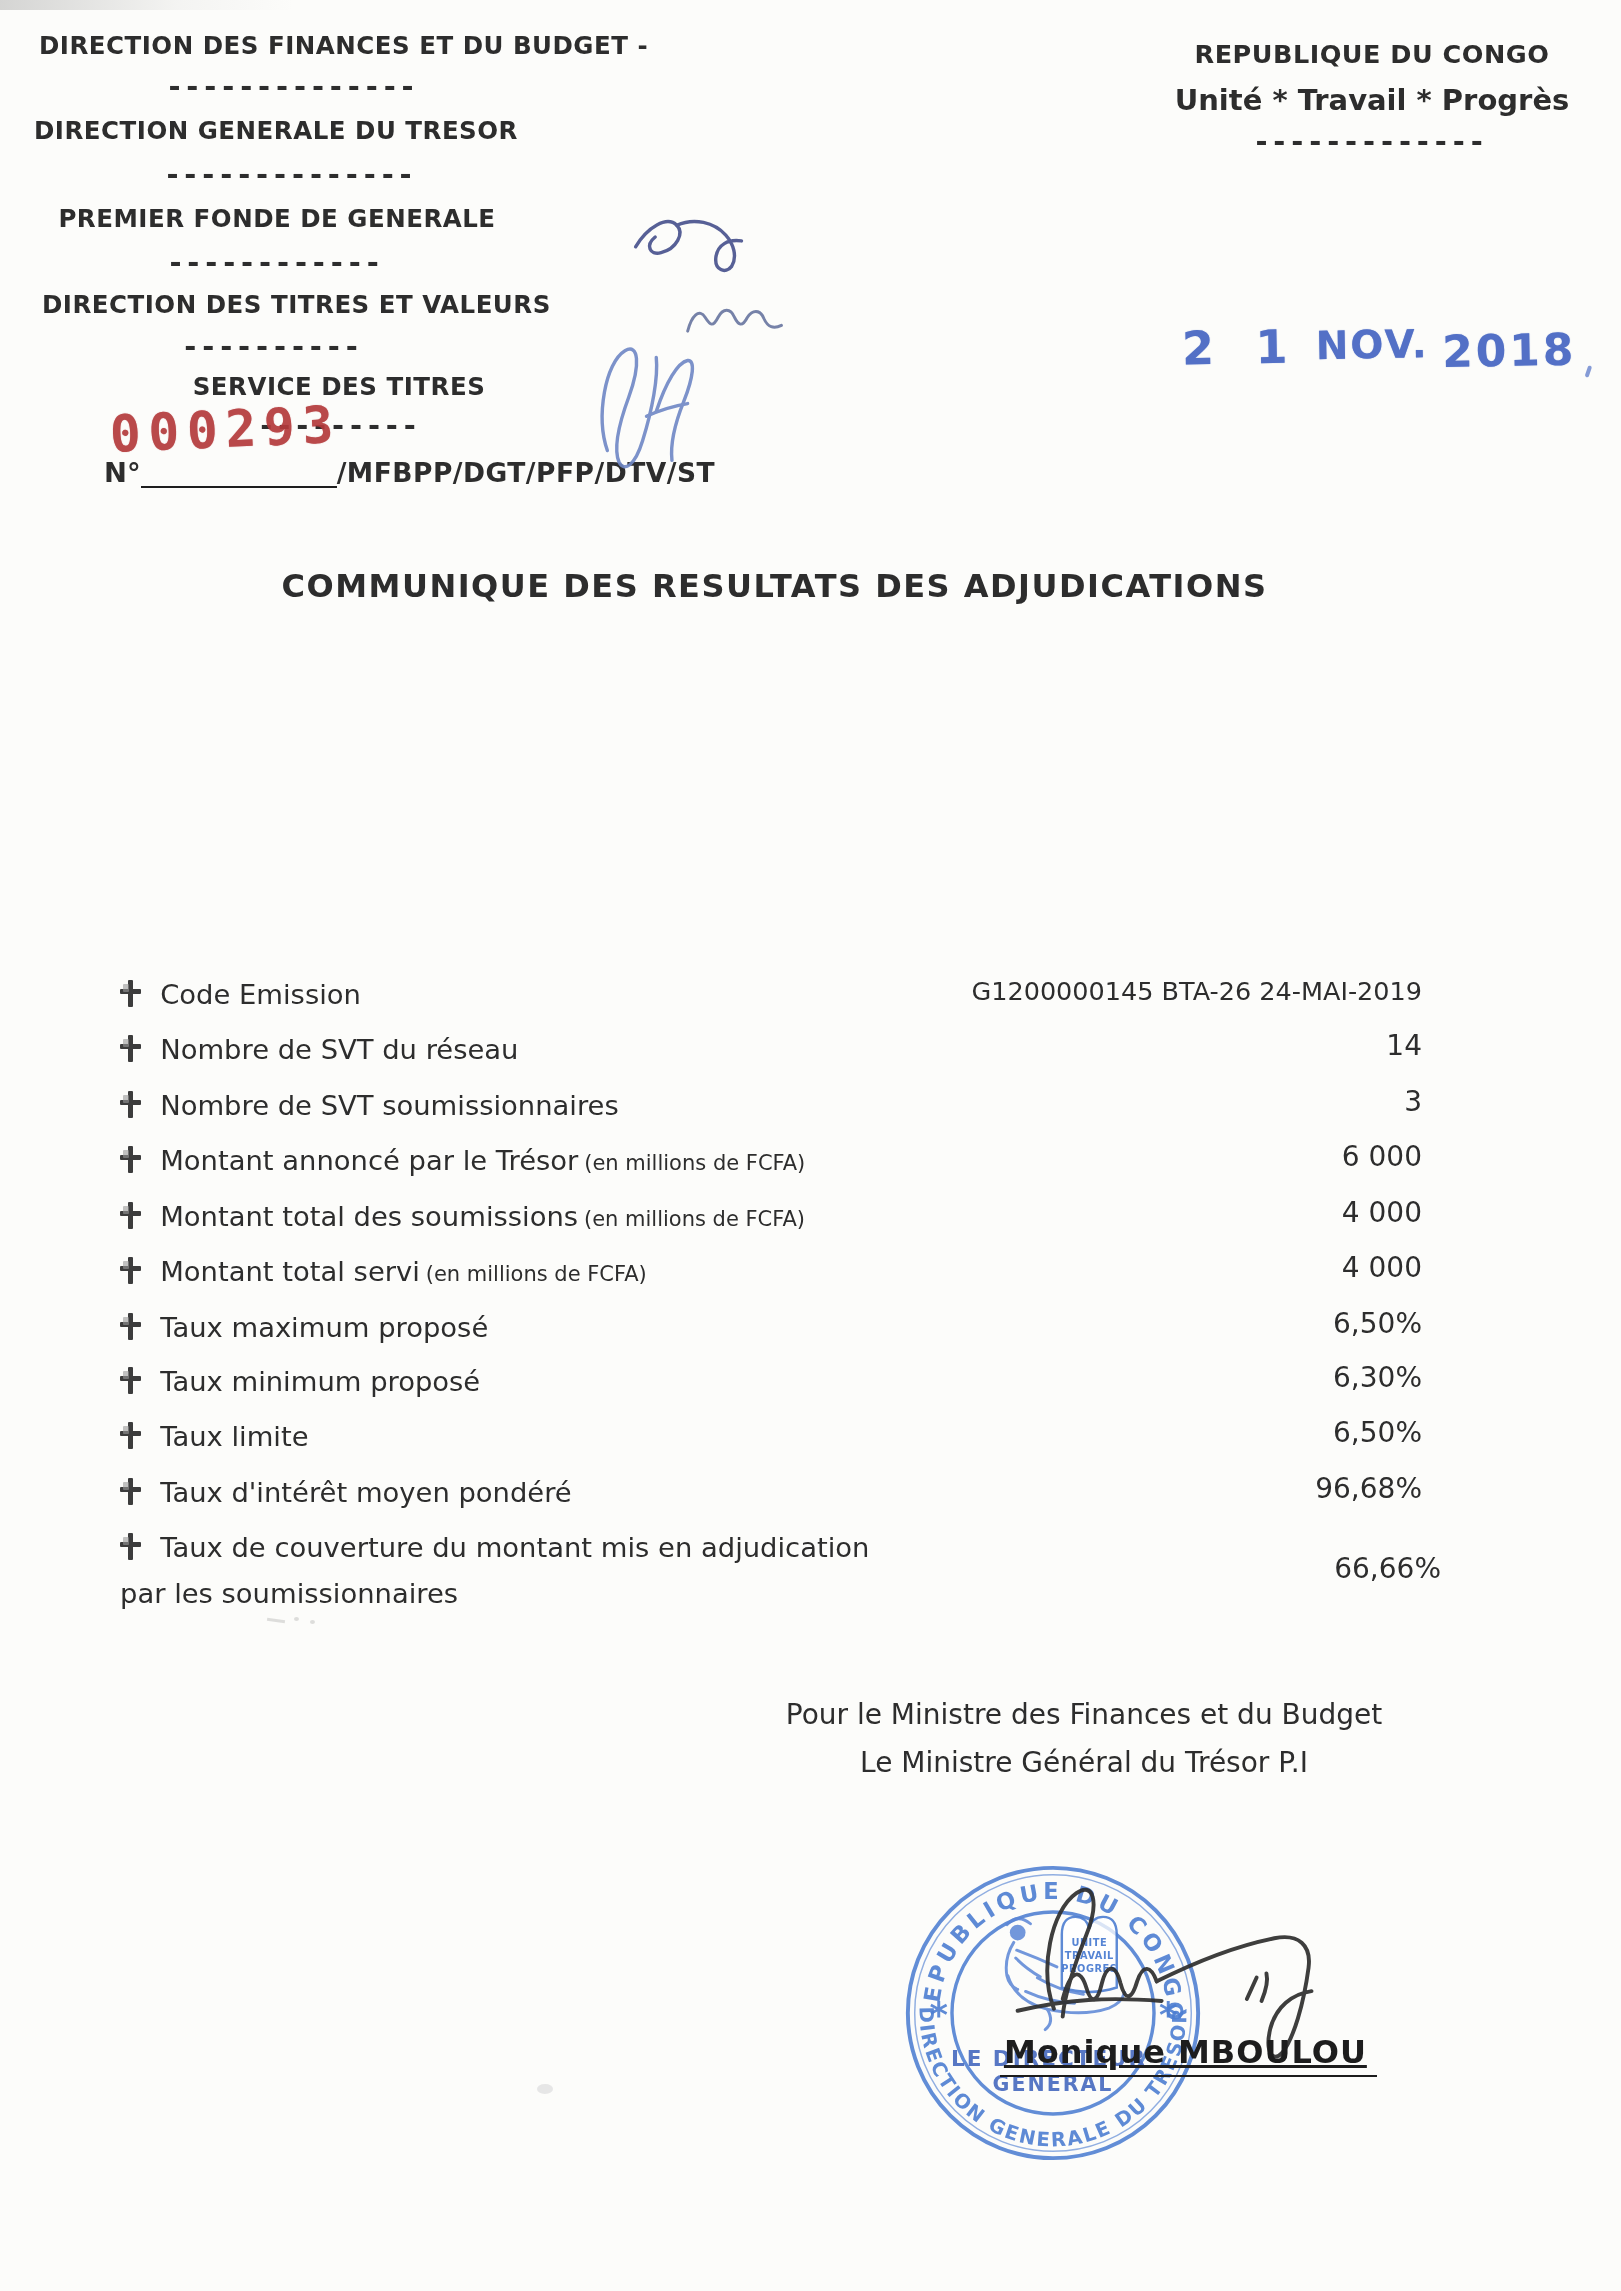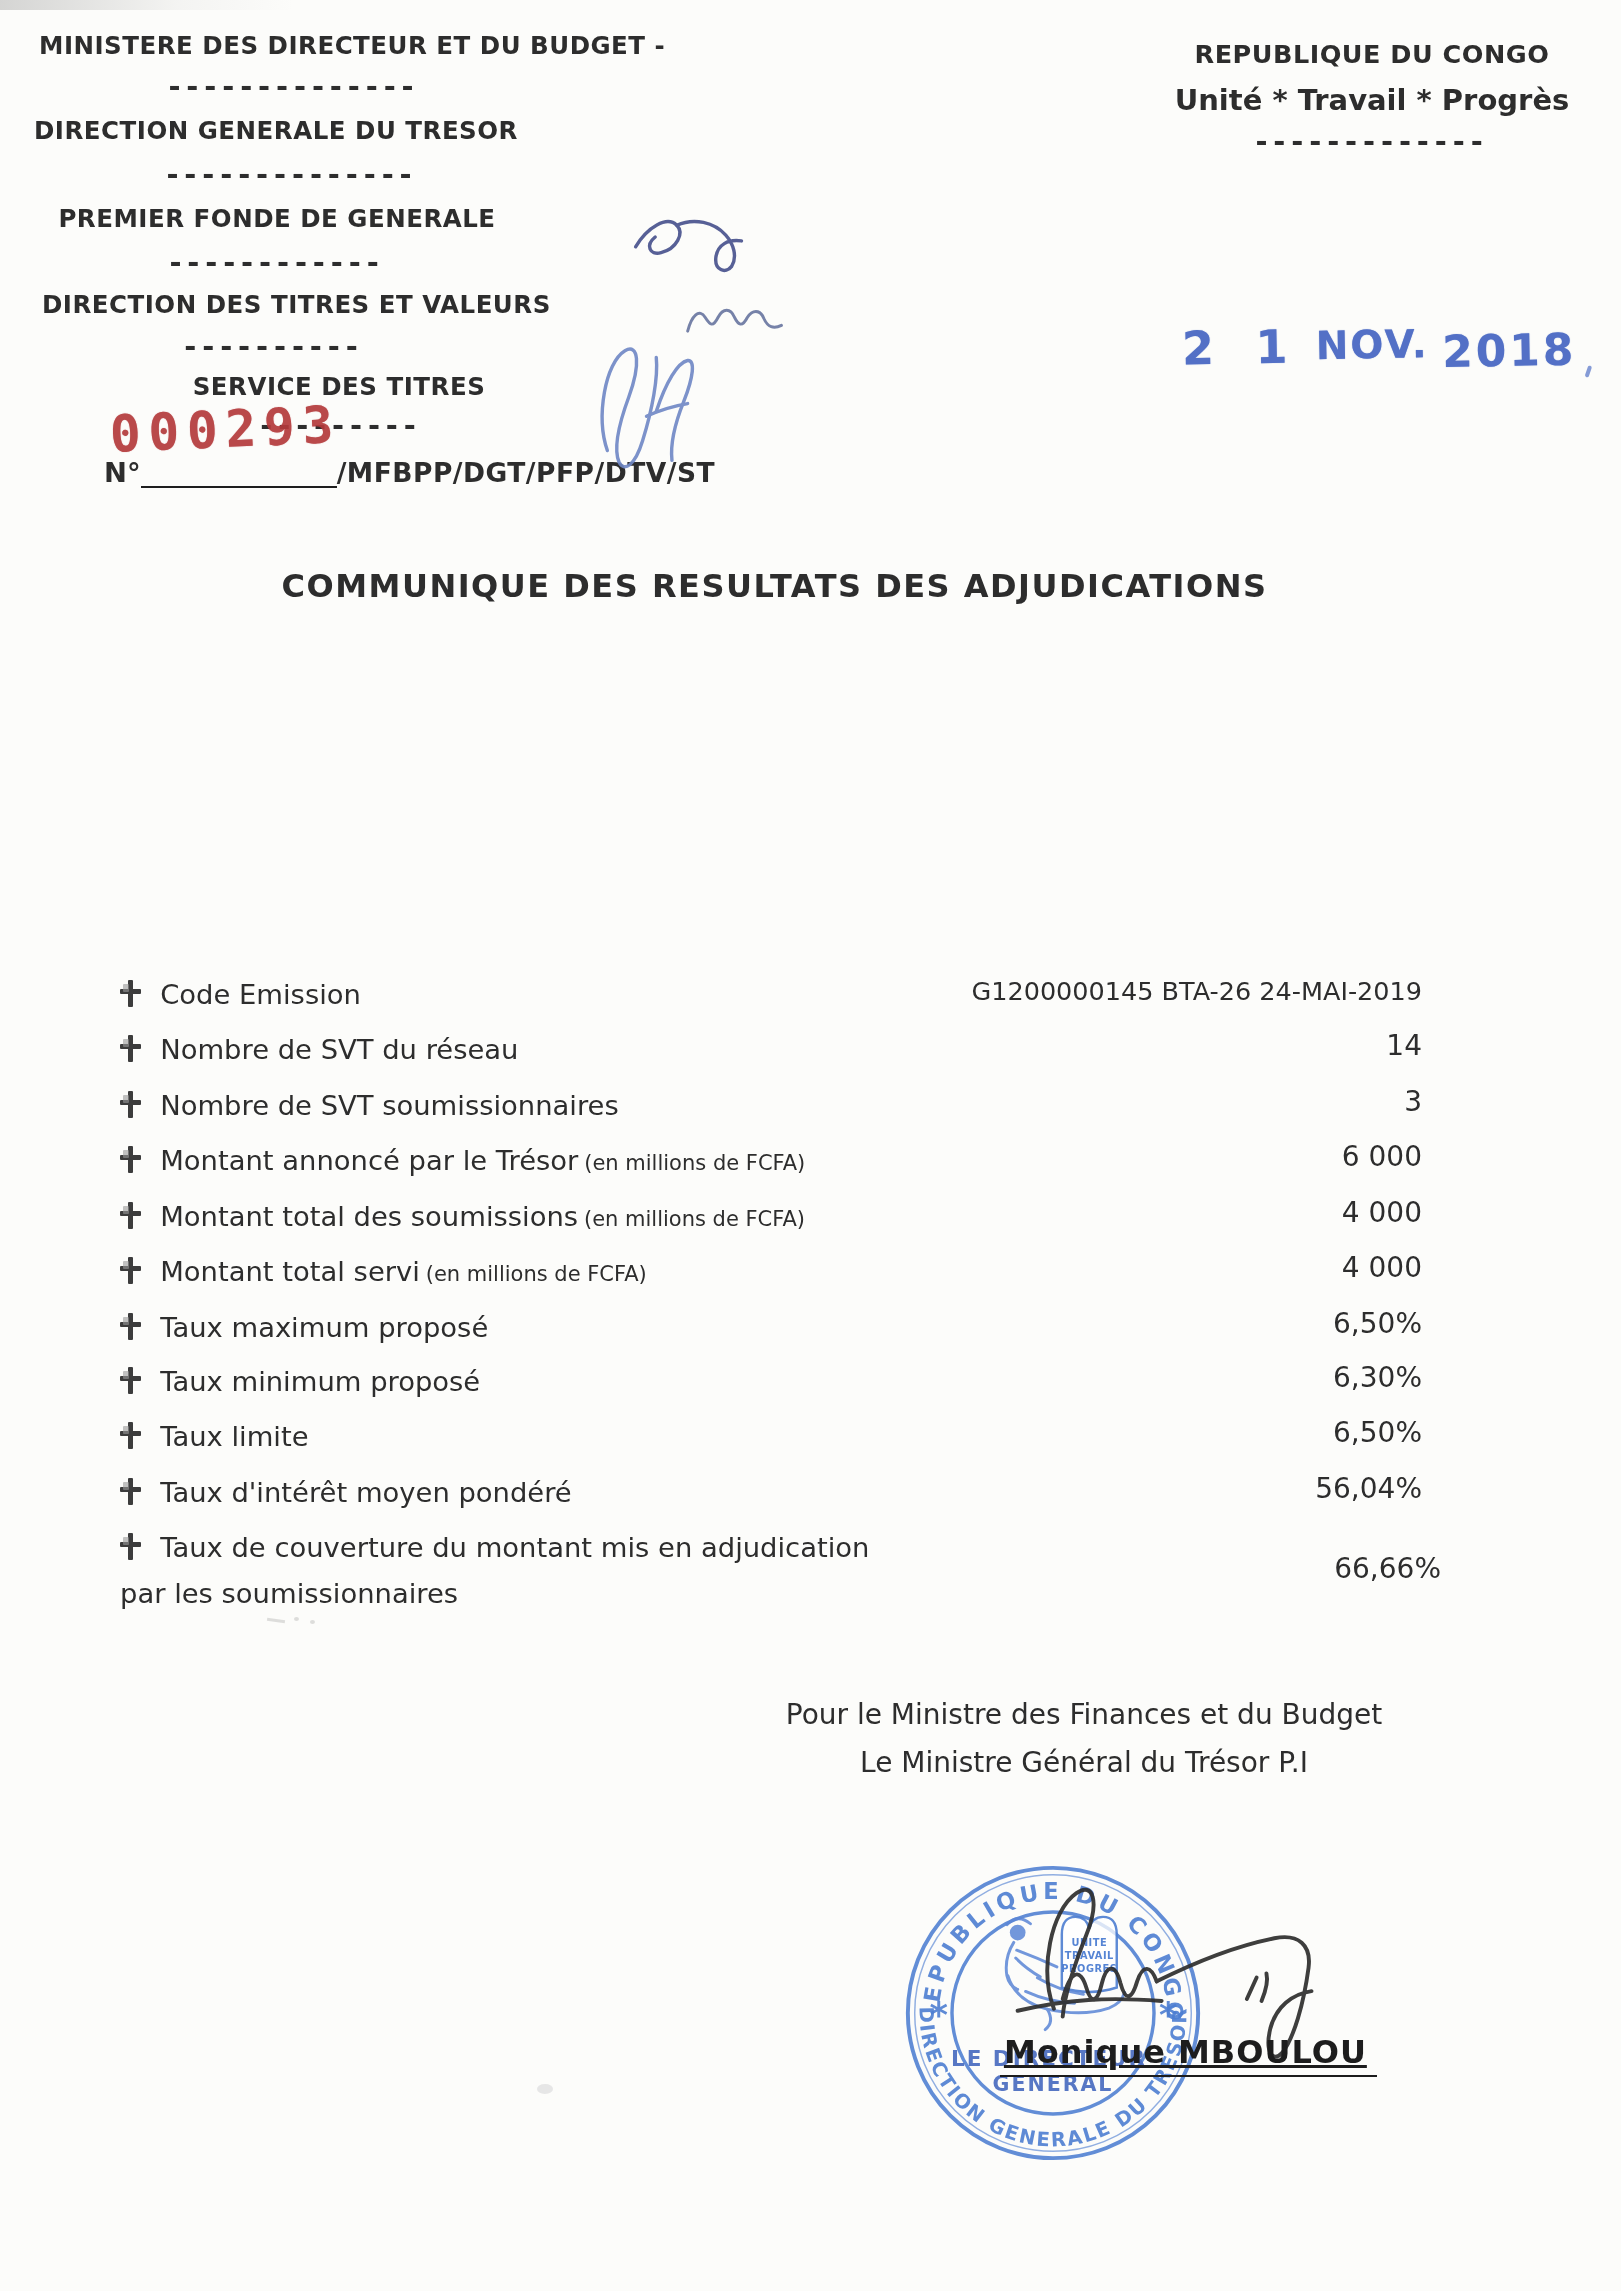--- a/index.html
+++ b/index.html
@@ -100,21 +100,21 @@
 <div class="page">
 
   <div class="scan-streak"></div>
   <div class="pencil-mark">
       <i></i>
       <i></i>
       <i></i>
     </div>
   <div class="smudge"></div>
 
-  <div class="hl hl-text" id="hl1">MINISTERE DES DIRECTEUR ET DU BUDGET -</div>
+  <div class="hl hl-text" id="hl1">DIRECTION DES FINANCES ET DU BUDGET -</div>
   <div class="hl hl-dash" id="hs1">--------------</div>
   <div class="hl hl-text" id="hl2">DIRECTION GENERALE DU TRESOR</div>
   <div class="hl hl-dash" id="hs2">--------------</div>
   <div class="hl hl-text" id="hl3">PREMIER FONDE DE GENERALE</div>
   <div class="hl hl-dash" id="hs3">------------</div>
   <div class="hl hl-text" id="hl4">DIRECTION DES TITRES ET VALEURS</div>
   <div class="hl hl-dash" id="hs4">----------</div>
   <div class="hl hl-text" id="hl5">SERVICE DES TITRES</div>
   <div class="hl hl-dash" id="hs5">---------</div>
 
@@ -177,21 +177,21 @@
 
   <div class="val" id="vr0">G1200000145 BTA-26 24-MAI-2019</div>
   <div class="val" id="vr1">14</div>
   <div class="val" id="vr2">3</div>
   <div class="val" id="vr3">6 000</div>
   <div class="val" id="vr4">4 000</div>
   <div class="val" id="vr5">4 000</div>
   <div class="val" id="vr6">6,50%</div>
   <div class="val" id="vr7">6,30%</div>
   <div class="val" id="vr8">6,50%</div>
-  <div class="val" id="vr9">56,04%</div>
+  <div class="val" id="vr9">96,68%</div>
   <div class="val" id="vr10">66,66%</div>
 
   <div class="sig-block">
     <div class="sig-line1">Pour le Ministre des Finances et du Budget</div>
     <div class="sig-line2">Le Ministre Général du Trésor P.I</div>
   </div>
 
   <svg class="seal-svg" width="306" height="306" viewBox="0 0 312 312">
     <g stroke="#4d7ed2" fill="none" opacity="0.88">
       <circle cx="156" cy="156" r="148" stroke-width="4"></circle>

